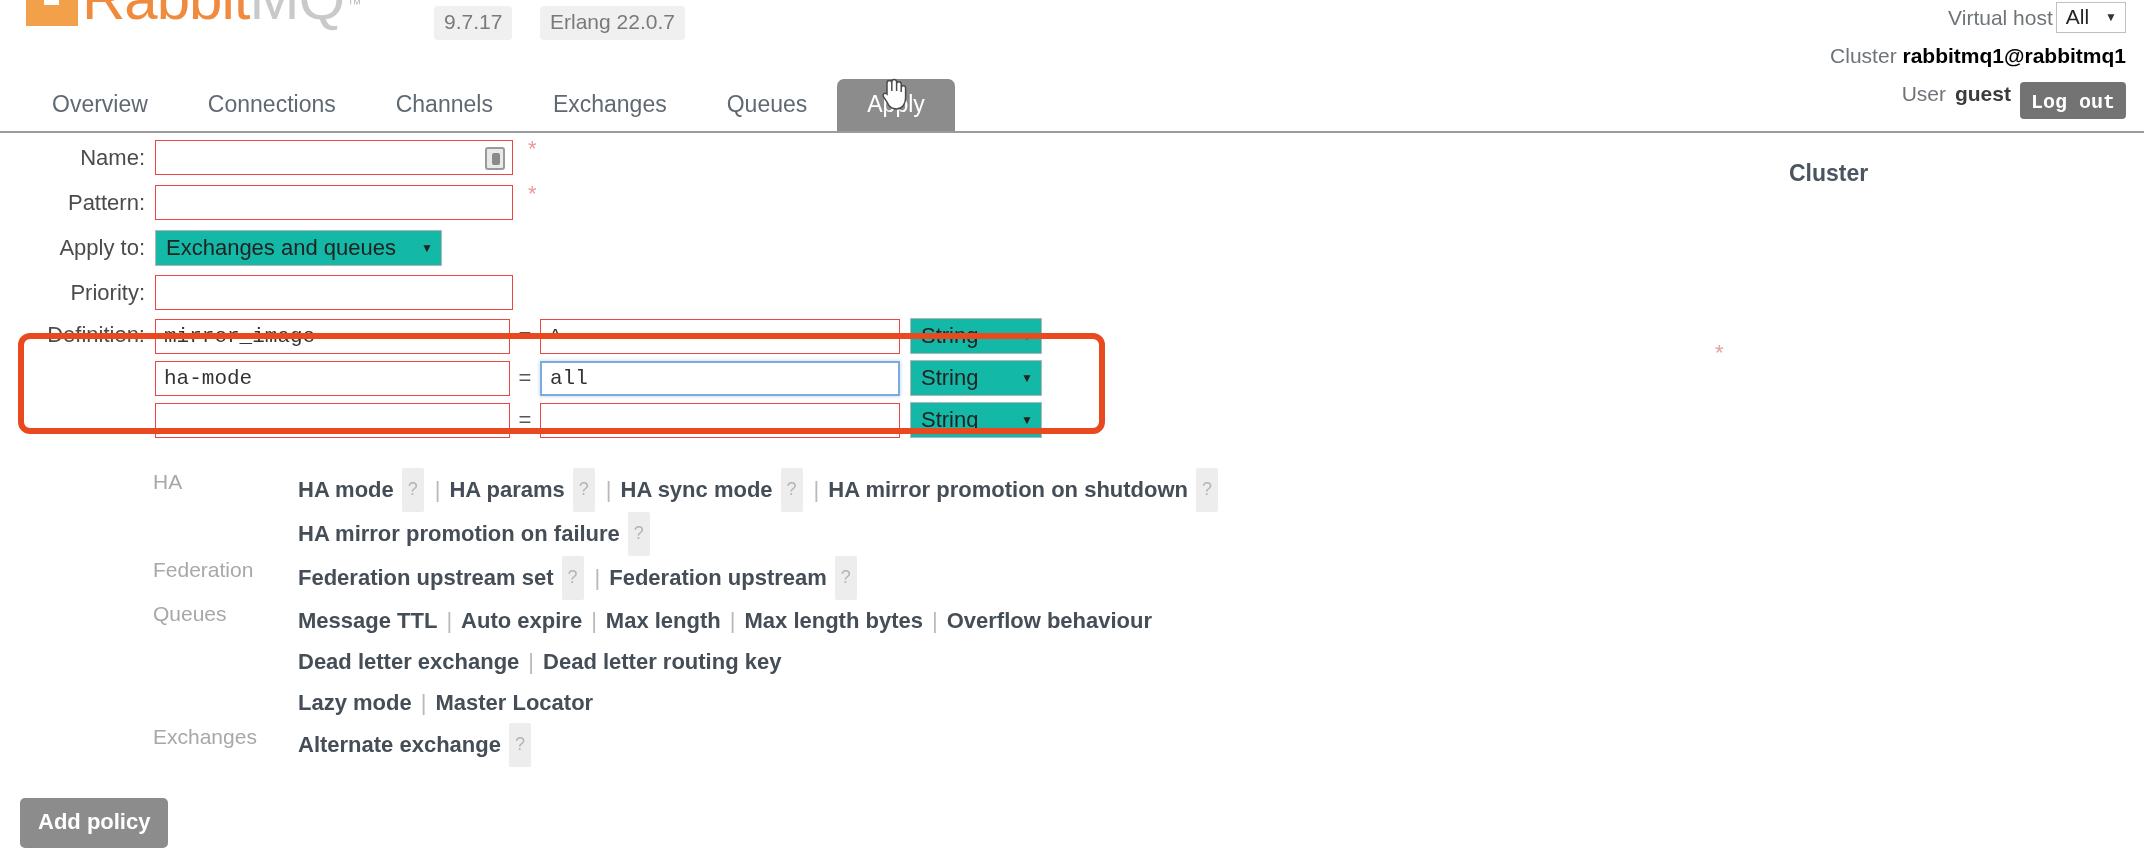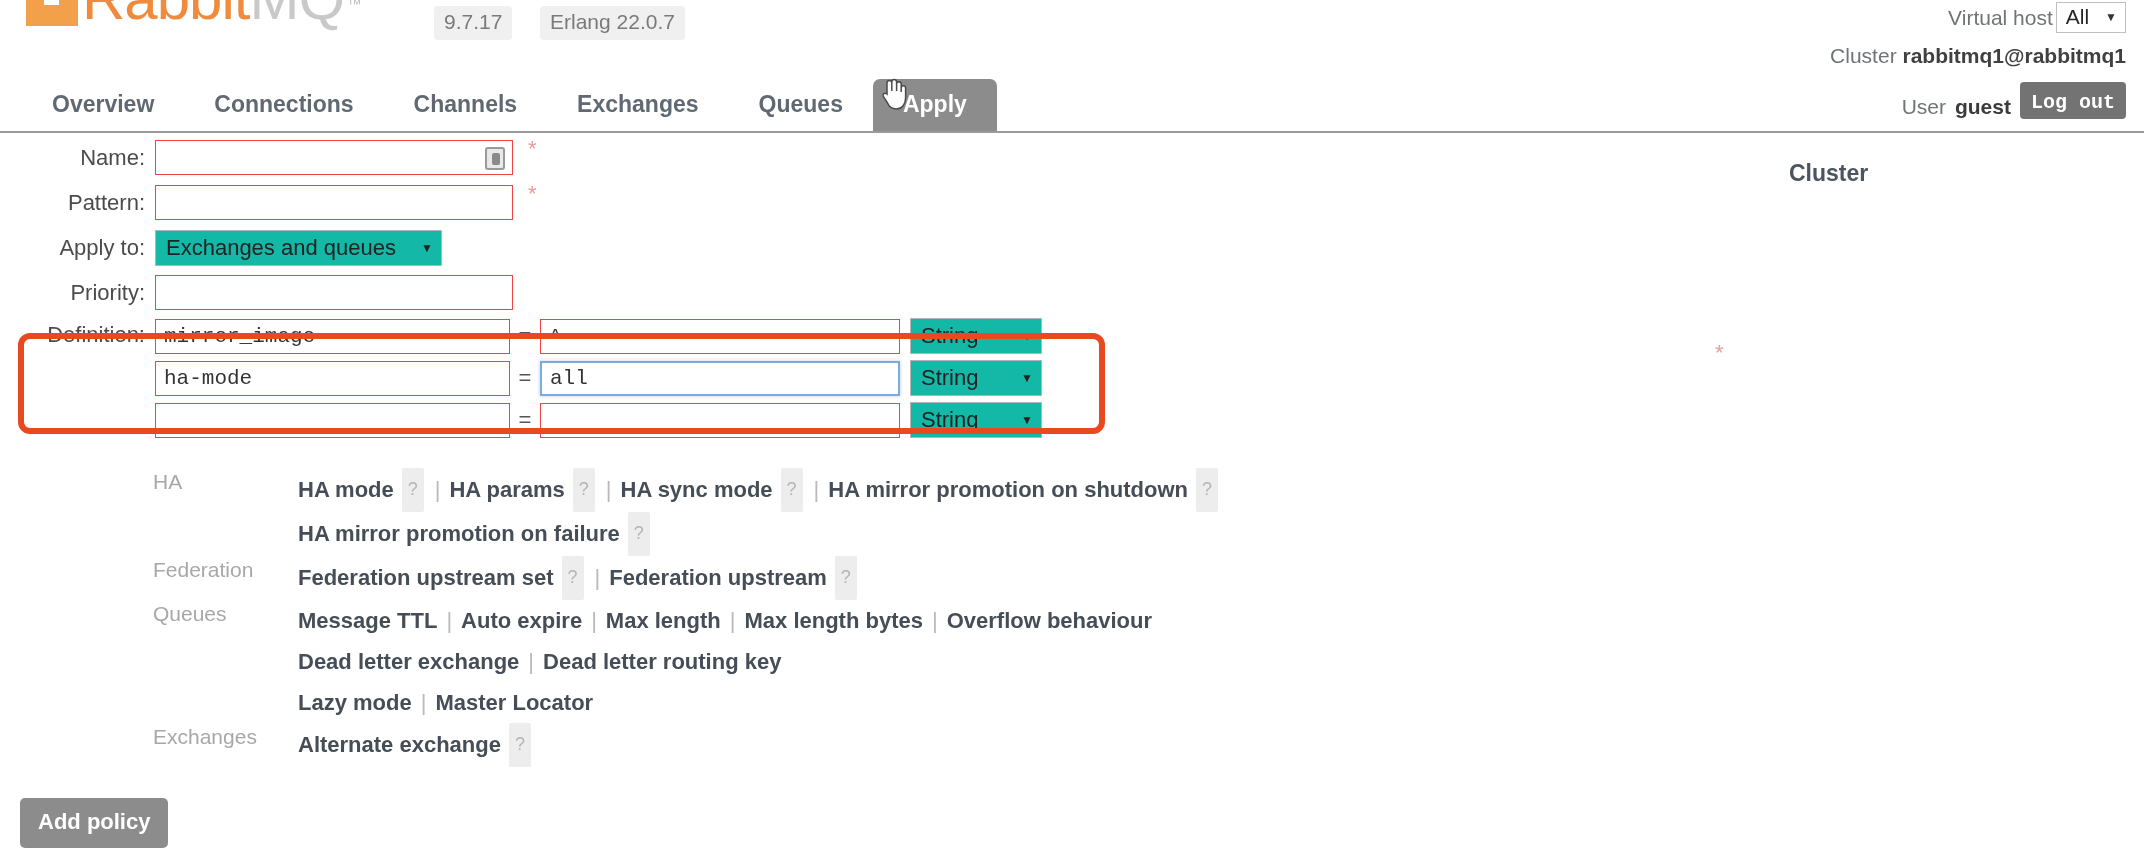--- a/index.html
+++ b/index.html
@@ -62,42 +62,42 @@
     border: 1px solid #c0c0c0; background: #fff;
     padding: 2px 8px 3px 9px; font-size: 21px; color: #262626;
     display: flex; align-items: center; gap: 16px; min-width: 62px;
   }
   #vhost-caret { font-size: 12px; color: #333; }
 
   #cluster-row {
     position: absolute; right: 18px; top: 44px;
     font-size: 21px; color: #6f7479; white-space: nowrap;
   }
-  #cluster-row b { color: #404040; font-weight: bold; }
+  #cluster-row b { color: #000000; font-weight: bold; }
 
   #user-row {
     position: absolute; right: 18px; top: 82px;
-    display: flex; align-items: flex-end; gap: 9px;
+    display: flex; align-items: flex-start; gap: 9px;
     font-size: 21px; color: #6f7479; white-space: nowrap;
   }
   #user-row b { color: #3b3b3b; font-weight: bold; }
   #logout-btn {
     background: #737373; color: #ffffff; font-weight: bold;
     font-size: 20px; padding: 9px 11px 5px 11px; border-radius: 4px;
     border: none; cursor: pointer; font-family: Liberation Mono, monospace;
   }
 
   
   #nav {
     position: absolute; left: 0; top: 76px; width: 2144px; height: 57px;
     border-bottom: 2px solid #9b9b9b;
   }
   #nav-inner { position: absolute; left: 22px; bottom: 0; display: flex; align-items: flex-end; }
   .nav-tab {
-    font-size: 23px; font-weight: bold; color: #606972;
+    font-size: 23px; font-weight: normal; color: #606972;
     padding: 12px 30px 13px 30px; cursor: pointer; white-space: nowrap;
     border-radius: 7px 7px 0 0;
   }
   .nav-tab.active { background: #8c8c8c; color: #ffffff; }
 
   #cursor-hand {
     position: absolute; left: 879px; top: 76px; width: 30px; height: 34px;
     pointer-events: none;
   }
 

